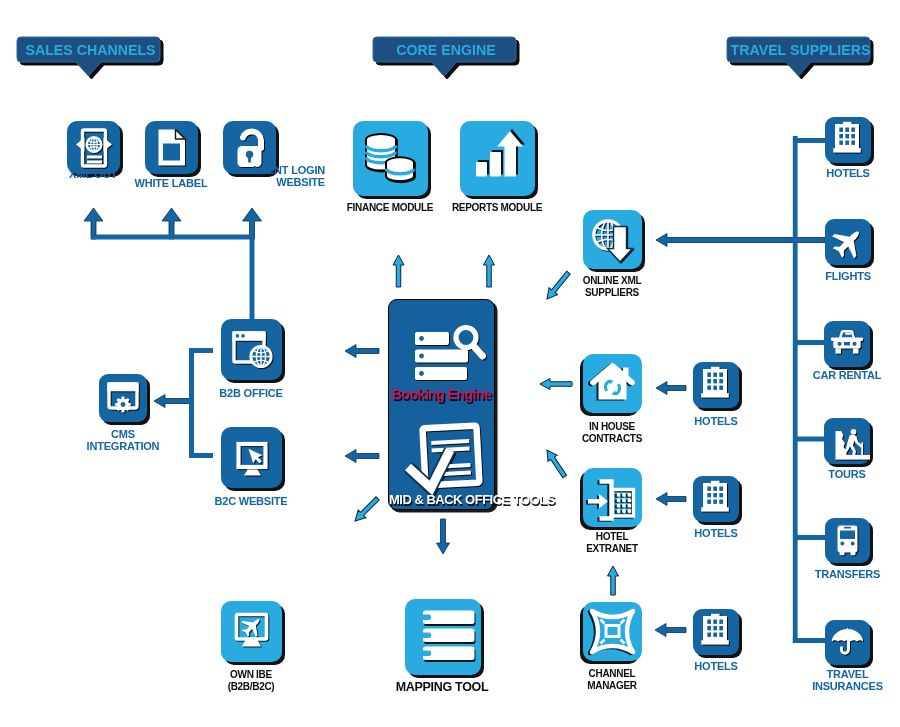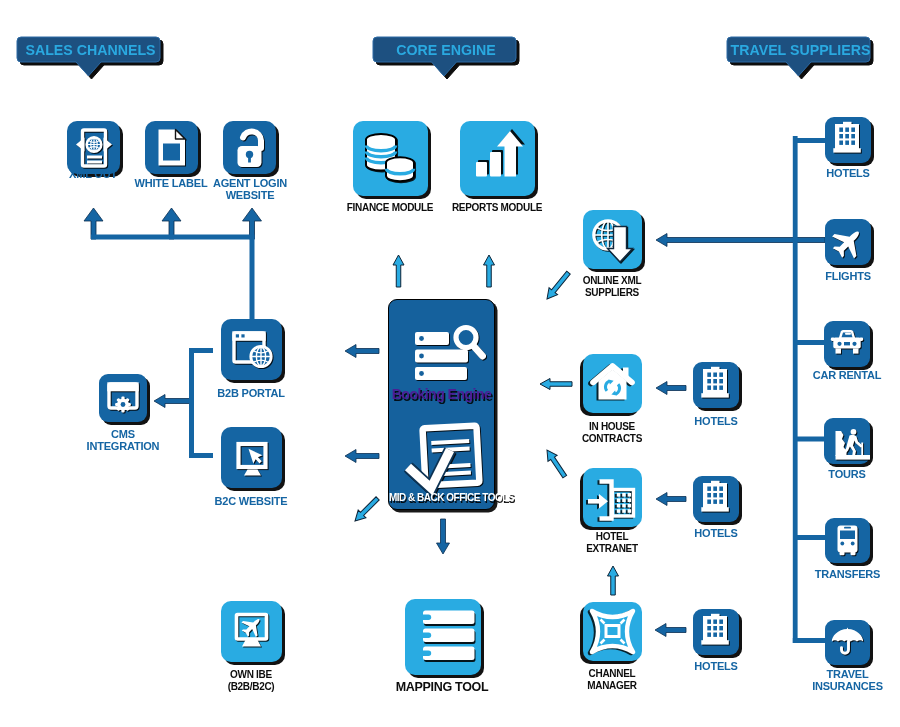--- a/index.html
+++ b/index.html
@@ -10,22 +10,22 @@
 .cy{background:#29abe2;box-shadow:3px 3px 0 rgba(0,0,0,.93)}
 .cyl{background:#29abe2;box-shadow:-3px 3px 0 rgba(0,0,0,.93)}
 .ic svg{position:absolute;left:0;top:0;width:100%;height:100%}
 .g{filter:drop-shadow(1.7px 1.7px 0 rgba(0,0,0,.85))}
 .gl{filter:drop-shadow(-1.5px 1.7px 0 rgba(0,0,0,.8))}
 .lb{position:absolute;font-weight:bold;font-size:11px;line-height:12px;text-align:center;letter-spacing:-.2px;white-space:nowrap}
 .bl{color:#1565a3}
 .bk{color:#0d0d0d;font-size:10px;letter-spacing:-.3px}
 .badge{position:absolute}
 .bbox{position:absolute;left:388px;top:298.5px;width:107px;height:211px;background:#15619d;border:1.6px solid #000;border-radius:9px;box-sizing:border-box;box-shadow:2.5px 2.5px 0 rgba(0,0,0,.9)}
-.betxt{position:absolute;left:388px;top:386px;width:107px;text-align:center;font-weight:bold;font-size:14px;color:#4c1d95;letter-spacing:-.5px;text-shadow:1.5px 1.5px 0 rgba(0,0,0,.85)}
-.mbot{position:absolute;left:389px;top:492px;width:105px;text-align:center;font-weight:bold;font-size:10px;color:#fff;letter-spacing:-.5px;text-shadow:1px 1.5px 0 rgba(0,0,0,.9);white-space:nowrap}
+.betxt{position:absolute;left:388px;top:386px;width:107px;text-align:center;font-weight:bold;font-size:14px;color:#be185d;letter-spacing:-.5px;text-shadow:1.5px 1.5px 0 rgba(0,0,0,.85)}
+.mbot{position:absolute;left:389px;top:492px;width:105px;text-align:center;font-weight:bold;font-size:13px;color:#fff;letter-spacing:-.5px;text-shadow:1px 1.5px 0 rgba(0,0,0,.9);white-space:nowrap}
 </style>
 </head>
 <body>
 <div id="c">
 <svg id="net" width="900" height="727" viewBox="0 0 900 727">
 <g fill="#1565a3" stroke="#0a2f52" stroke-width=".8">
 <path d="M93.5 208 L103 221 L96 221 L96 239 L91 239 L91 221 L84 221 Z"></path>
 <path d="M171.5 208 L181 221 L174 221 L174 239 L169 239 L169 221 L162 221 Z"></path>
 <path d="M252 208 L261.5 221 L254.5 221 L254.5 239 L249.5 239 L249.5 221 L242.5 221 Z"></path>
 <path d="M154 401 L165 394.5 L165 398.5 L191 398.5 L191 403.5 L165 403.5 L165 407.5 Z"></path>
@@ -429,22 +429,22 @@
 <rect x="50" y="172.5" width="32" height="4" fill="#fff"></rect>
 </g>
 <path d="M20 168 L43 189 L62 151" fill="none" stroke="#0d3354" stroke-width="12.5"></path>
 <path d="M20 168 L43 189 L62 151" fill="none" stroke="#fff" stroke-width="9"></path>
 </g>
 </svg>
 <div class="betxt">Booking Engine</div>
 <div class="mbot">MID &amp; BACK OFFICE TOOLS</div>
 <div class="lb bl" style="left:18px;top:168px;width:150px;">XML OUT</div>
 <div class="lb bl" style="left:96px;top:177px;width:150px;">WHITE LABEL</div>
-<div class="lb bl" style="left:175px;top:177px;width:150px;">AGENT LOGIN<br>WEBSITE</div>
-<div class="lb bl" style="left:176px;top:387px;width:150px;">B2B PORTAL</div>
+<div class="lb bl" style="left:175px;top:164px;width:150px;text-align:right;">AGENT LOGIN<br>WEBSITE</div>
+<div class="lb bl" style="left:176px;top:387px;width:150px;">B2B OFFICE</div>
 <div class="lb bl" style="left:48px;top:428px;width:150px;">CMS<br>INTEGRATION</div>
 <div class="lb bl" style="left:176px;top:495px;width:150px;">B2C WEBSITE</div>
 <div class="lb bk" style="left:315px;top:202px;width:150px;">FINANCE MODULE</div>
 <div class="lb bk" style="left:422px;top:202px;width:150px;text-align:center;">REPORTS MODULE</div>
 <div class="lb bk" style="left:537px;top:275px;width:150px;">ONLINE XML<br>SUPPLIERS</div>
 <div class="lb bk" style="left:537px;top:531px;width:150px;">HOTEL<br>EXTRANET</div>
 <div class="lb bk" style="left:537px;top:421px;width:150px;">IN HOUSE<br>CONTRACTS</div>
 <div class="lb bk" style="left:537px;top:668px;width:150px;">CHANNEL<br>MANAGER</div>
 <div class="lb bk" style="left:176px;top:669px;width:150px;">OWN IBE<br>(B2B/B2C)</div>
 <div class="lb bk" style="left:367px;top:681px;width:150px;font-size:12.5px;">MAPPING TOOL</div>

